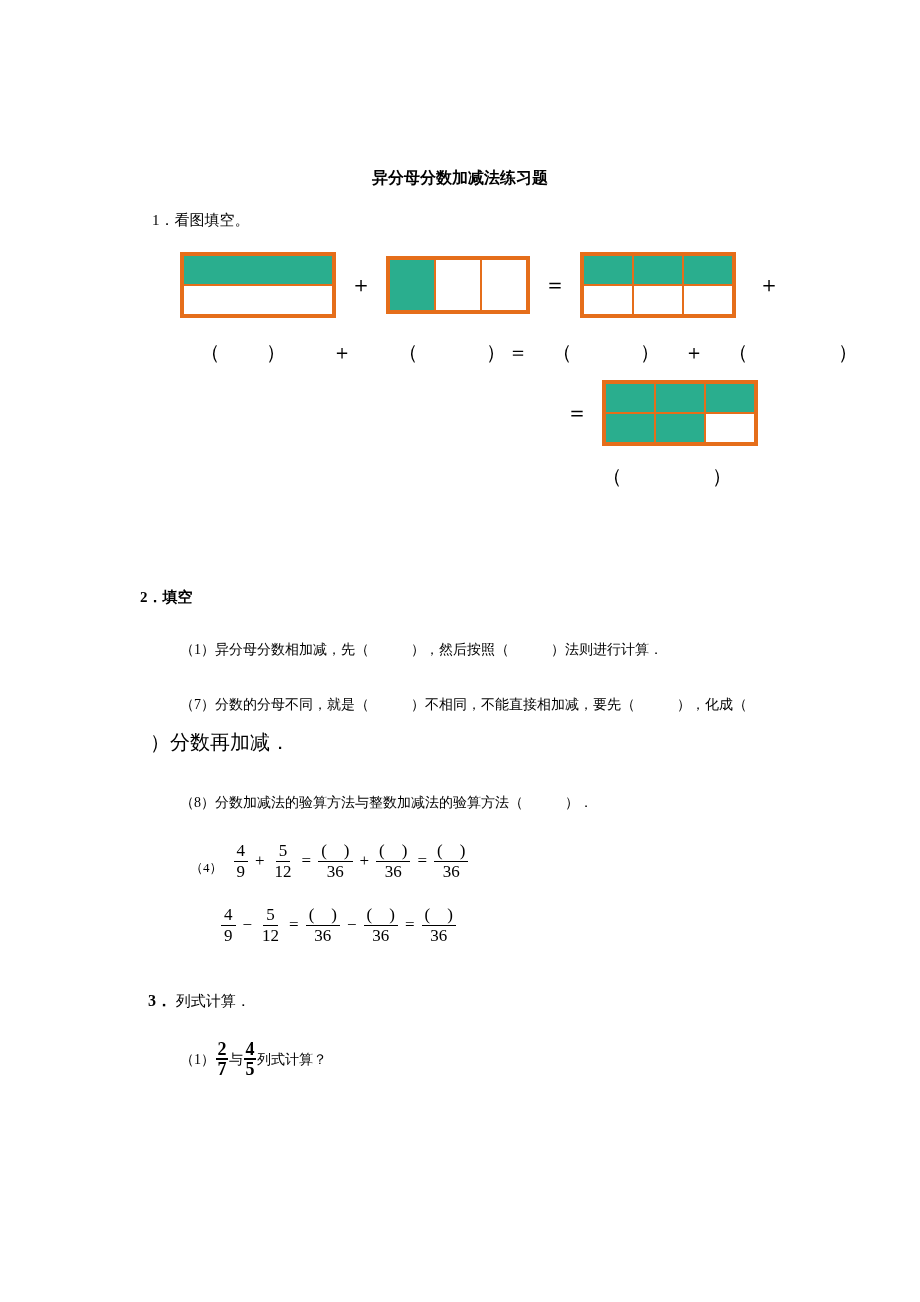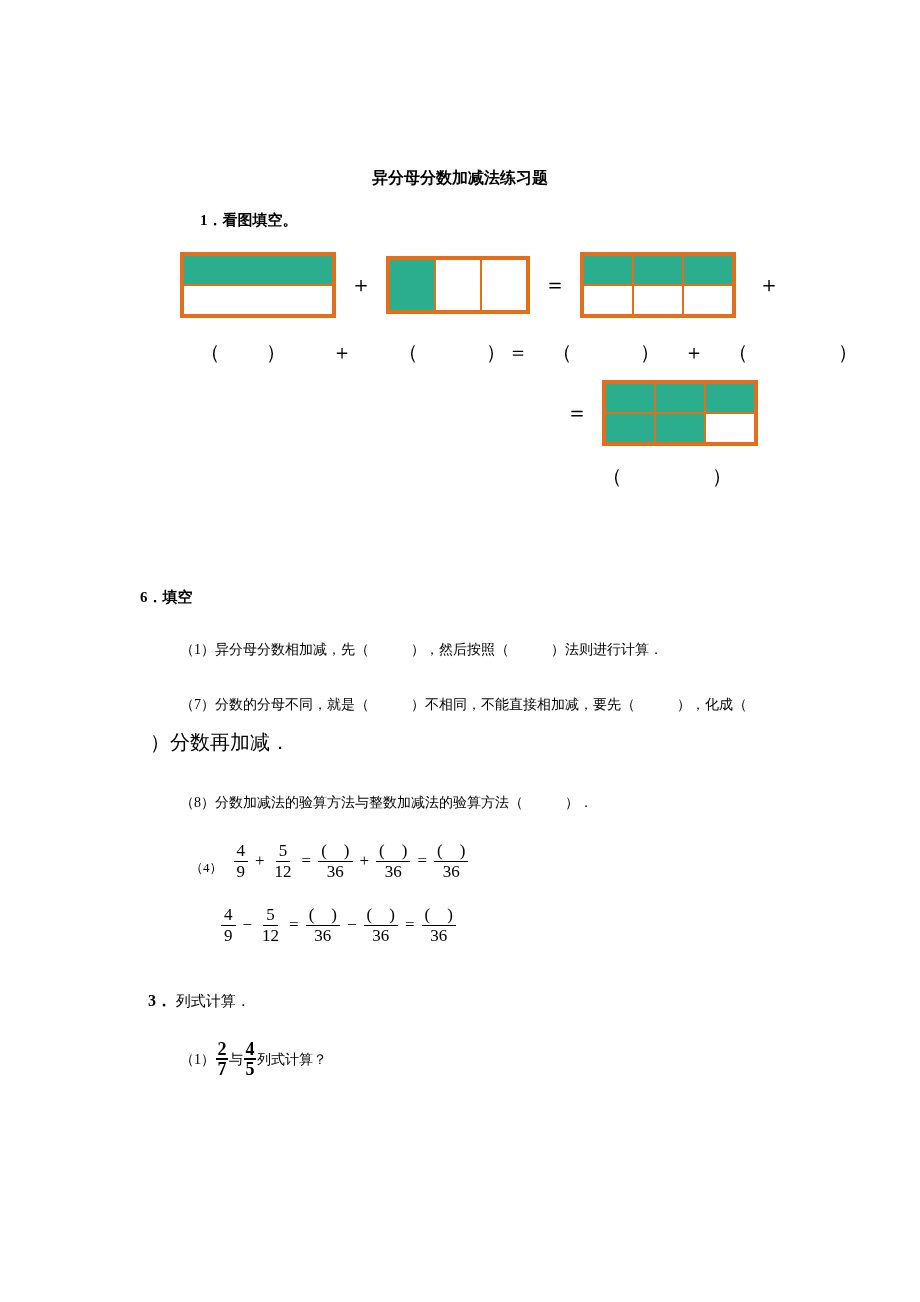--- a/index.html
+++ b/index.html
@@ -13,22 +13,22 @@
       line-height: 1.8;
     }
     .title {
       text-align: center;
       font-weight: bold;
       font-size: 16px;
       margin-bottom: 14px;
       margin-top: 34px;
     }
     .section-head {
-      font-weight: bold;
-      margin: 6px 0 18px 120px;
+      font-weight: normal;
+      margin: 6px 0 18px 72px;
       font-size: 15px;
     }
     .section-head2 {
       font-weight: bold;
       margin: 28px 0 20px 60px;
       font-size: 15px;
     }
     .section-head3 {
       margin: 16px 0 24px 68px;
       font-size: 15px;
@@ -157,21 +157,21 @@
         <span class="cell" style="width:50px;height:30px"></span>
       </span>
     </span>
   </div>
 
   <div class="blank-line" style="margin-left:422px; margin-top:12px;">
     <span>（　　　　）</span>
   </div>
 </div>
 
-<div class="section-head2" style="margin-top:90px;">6．填空</div>
+<div class="section-head2" style="margin-top:90px;">2．填空</div>
 
 <div class="q-para">（1）异分母分数相加减，先（　　　），然后按照（　　　）法则进行计算．</div>
 <div class="q-para">（7）分数的分母不同，就是（　　　）不相同，不能直接相加减，要先（　　　），化成（</div>
 <div class="q-para-cont">）分数再加减．</div>
 <div class="q-para">（8）分数加减法的验算方法与整数加减法的验算方法（　　　）．</div>
 
 <div class="eq-block">
   <span class="eq-label">（4）</span>
   <span class="mline">
     <span class="frac">

